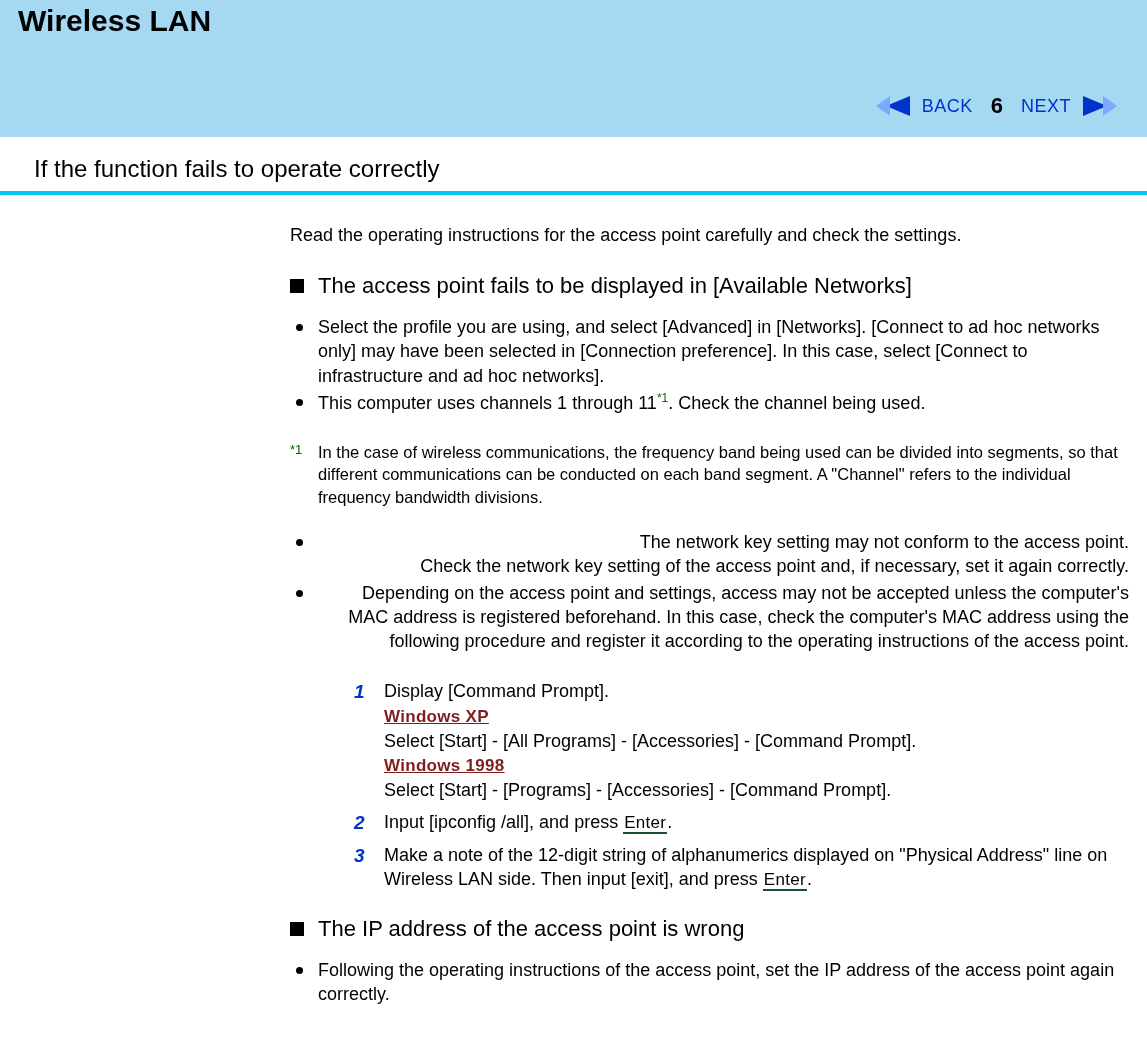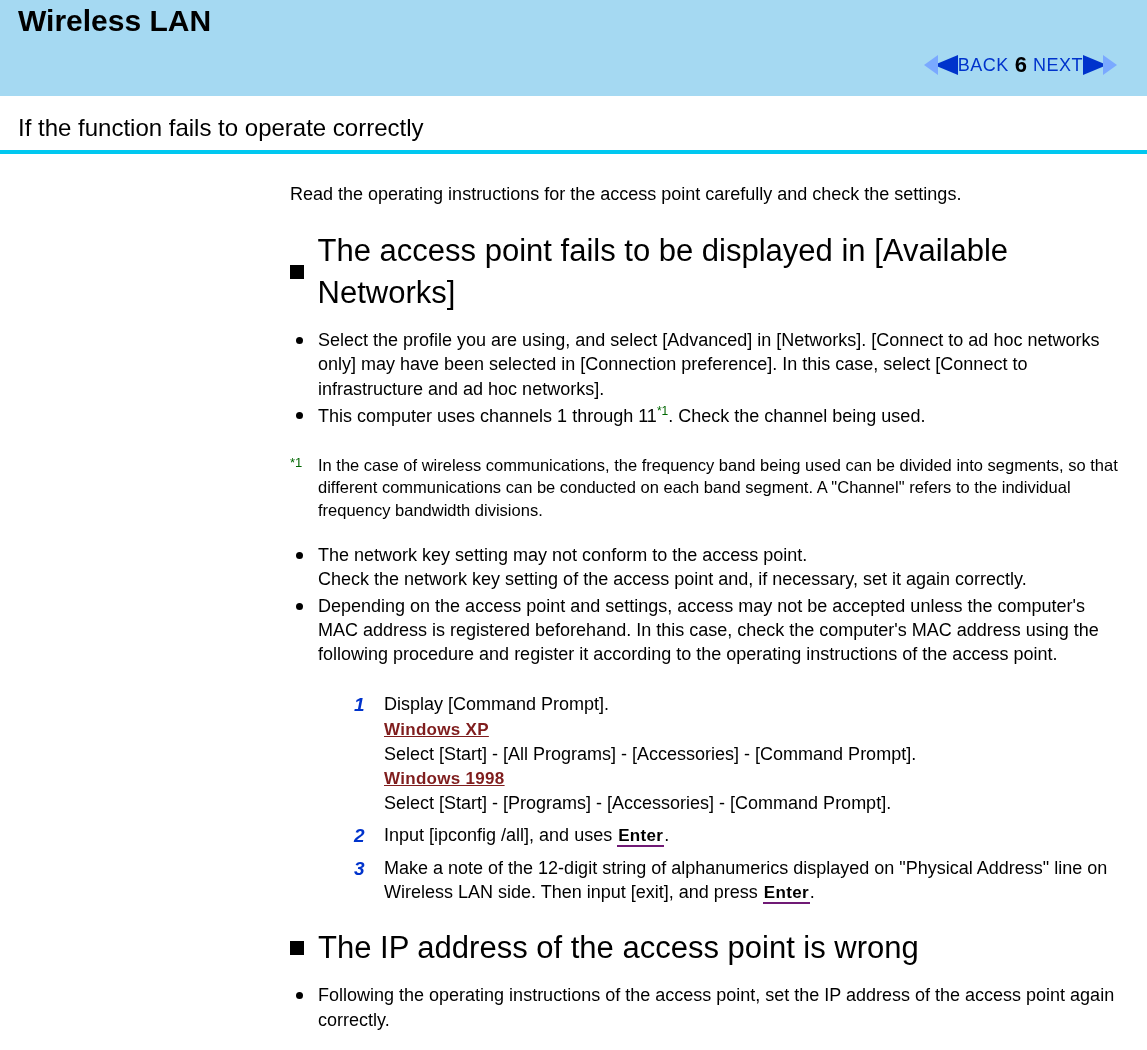--- a/index.html
+++ b/index.html
@@ -5,34 +5,35 @@
   * { box-sizing: border-box; margin: 0; padding: 0; }
   body {
     font-family: Arial, Helvetica, sans-serif;
     background: #ffffff;
     width: 1147px;
     color: #000;
   }
   .banner {
     background: #a5d9f2;
     padding: 0 18px 0 18px;
-    height: 96px;
+    height: 137px;
     position: relative;
   }
   .title {
     font-size: 30px;
     font-weight: bold;
     padding-top: 4px;
   }
   .nav {
     position: absolute;
     right: 30px;
     bottom: 18px;
     display: flex;
     align-items: center;
+    gap: 12px;
   }
   .nav-link {
     color: #0033cc;
     font-size: 18px;
     letter-spacing: 0.5px;
     cursor: pointer;
   }
   .page-num {
     font-size: 22px;
     font-weight: bold;
@@ -41,41 +42,41 @@
   }
   .arrow-left svg, .arrow-right svg {
     display: block;
   }
   .subhead-wrap {
     margin-top: 18px;
   }
   .subhead {
     font-size: 24px;
     color: #000;
-    padding: 0 0 2px 18px;
+    padding: 0 0 2px 34px;
     font-weight: normal;
   }
   .rule-blue {
     height: 4px;
     background: #00c8f0;
     width: 100%;
     margin-top: 6px;
   }
   .content {
     margin-left: 290px;
     margin-right: 18px;
     margin-top: 28px;
     font-size: 18px;
     line-height: 1.35;
   }
   .intro {
     margin-bottom: 24px;
   }
   .h2 {
-    font-size: 31px;
+    font-size: 22px;
     margin-bottom: 14px;
     display: flex;
     align-items: center;
     gap: 14px;
     font-weight: normal;
   }
   .h2::before {
     content: "";
     display: inline-block;
     width: 14px;
@@ -140,22 +141,22 @@
   .os-label {
     color: #7f1d1d;
     font-family: "Arial Black", Arial, sans-serif;
     font-weight: 900;
     text-decoration: underline;
     font-size: 17px;
     letter-spacing: 0.3px;
   }
   .keycap {
     font-family: "Arial Black", Arial, sans-serif;
-    font-weight: 700;
-    border-bottom: 2px solid #701a75;
+    font-weight: 400;
+    border-bottom: 2px solid #14532d;
     padding: 0 1px;
     font-size: 17px;
     letter-spacing: 0.3px;
   }
   .section-block { margin-bottom: 22px; }
 </style>
 </head>
 <body>
 
 <div class="banner">
@@ -196,39 +197,39 @@
         <span>This computer uses channels 1 through 11</span><span class="sup">*1</span><span>.  Check the channel being used.</span>
       </li>
     </ul>
     <div class="footnote">
       <span class="footnote-marker">*1</span>
       <span>In the case of wireless communications, the frequency band being used can be divided into segments, so that different communications can be conducted on each band segment.  A "Channel" refers to the individual frequency bandwidth divisions.</span>
     </div>
   </div>
 
   <div class="section-block">
-    <ul class="bullets" style="">
+    <ul class="bullets" style="text-align:right;">
       <li>
         <span>The network key setting may not conform to the access point.</span><br>
         <span>Check the network key setting of the access point and, if necessary, set it again correctly.</span>
       </li>
       <li><span>Depending on the access point and settings, access may not be accepted unless the computer's MAC address is registered beforehand.   In this case, check the computer's MAC address using the following procedure and register it according to the operating instructions of the access point.</span></li>
     </ul>
     <ol class="steps">
       <li>
         <span class="step-num">1</span>
         <span>Display [Command Prompt].</span><br>
         <span class="os-label">Windows XP</span><br>
         <span>Select [Start] - [All Programs] - [Accessories] - [Command Prompt].</span><br>
         <span class="os-label">Windows 1998</span><br>
         <span>Select [Start] - [Programs] - [Accessories] - [Command Prompt].</span>
       </li>
       <li>
         <span class="step-num">2</span>
-        <span>Input [ipconfig /all], and uses </span><span class="keycap">Enter</span><span>.</span>
+        <span>Input [ipconfig /all], and press </span><span class="keycap">Enter</span><span>.</span>
       </li>
       <li>
         <span class="step-num">3</span>
         <span>Make a note of the 12-digit string of alphanumerics displayed on "Physical Address" line on Wireless LAN side.  Then input [exit], and press </span><span class="keycap">Enter</span><span>.</span>
       </li>
     </ol>
   </div>
 
   <div class="section-block">
     <div class="h2">The IP address of the access point is wrong</div>

